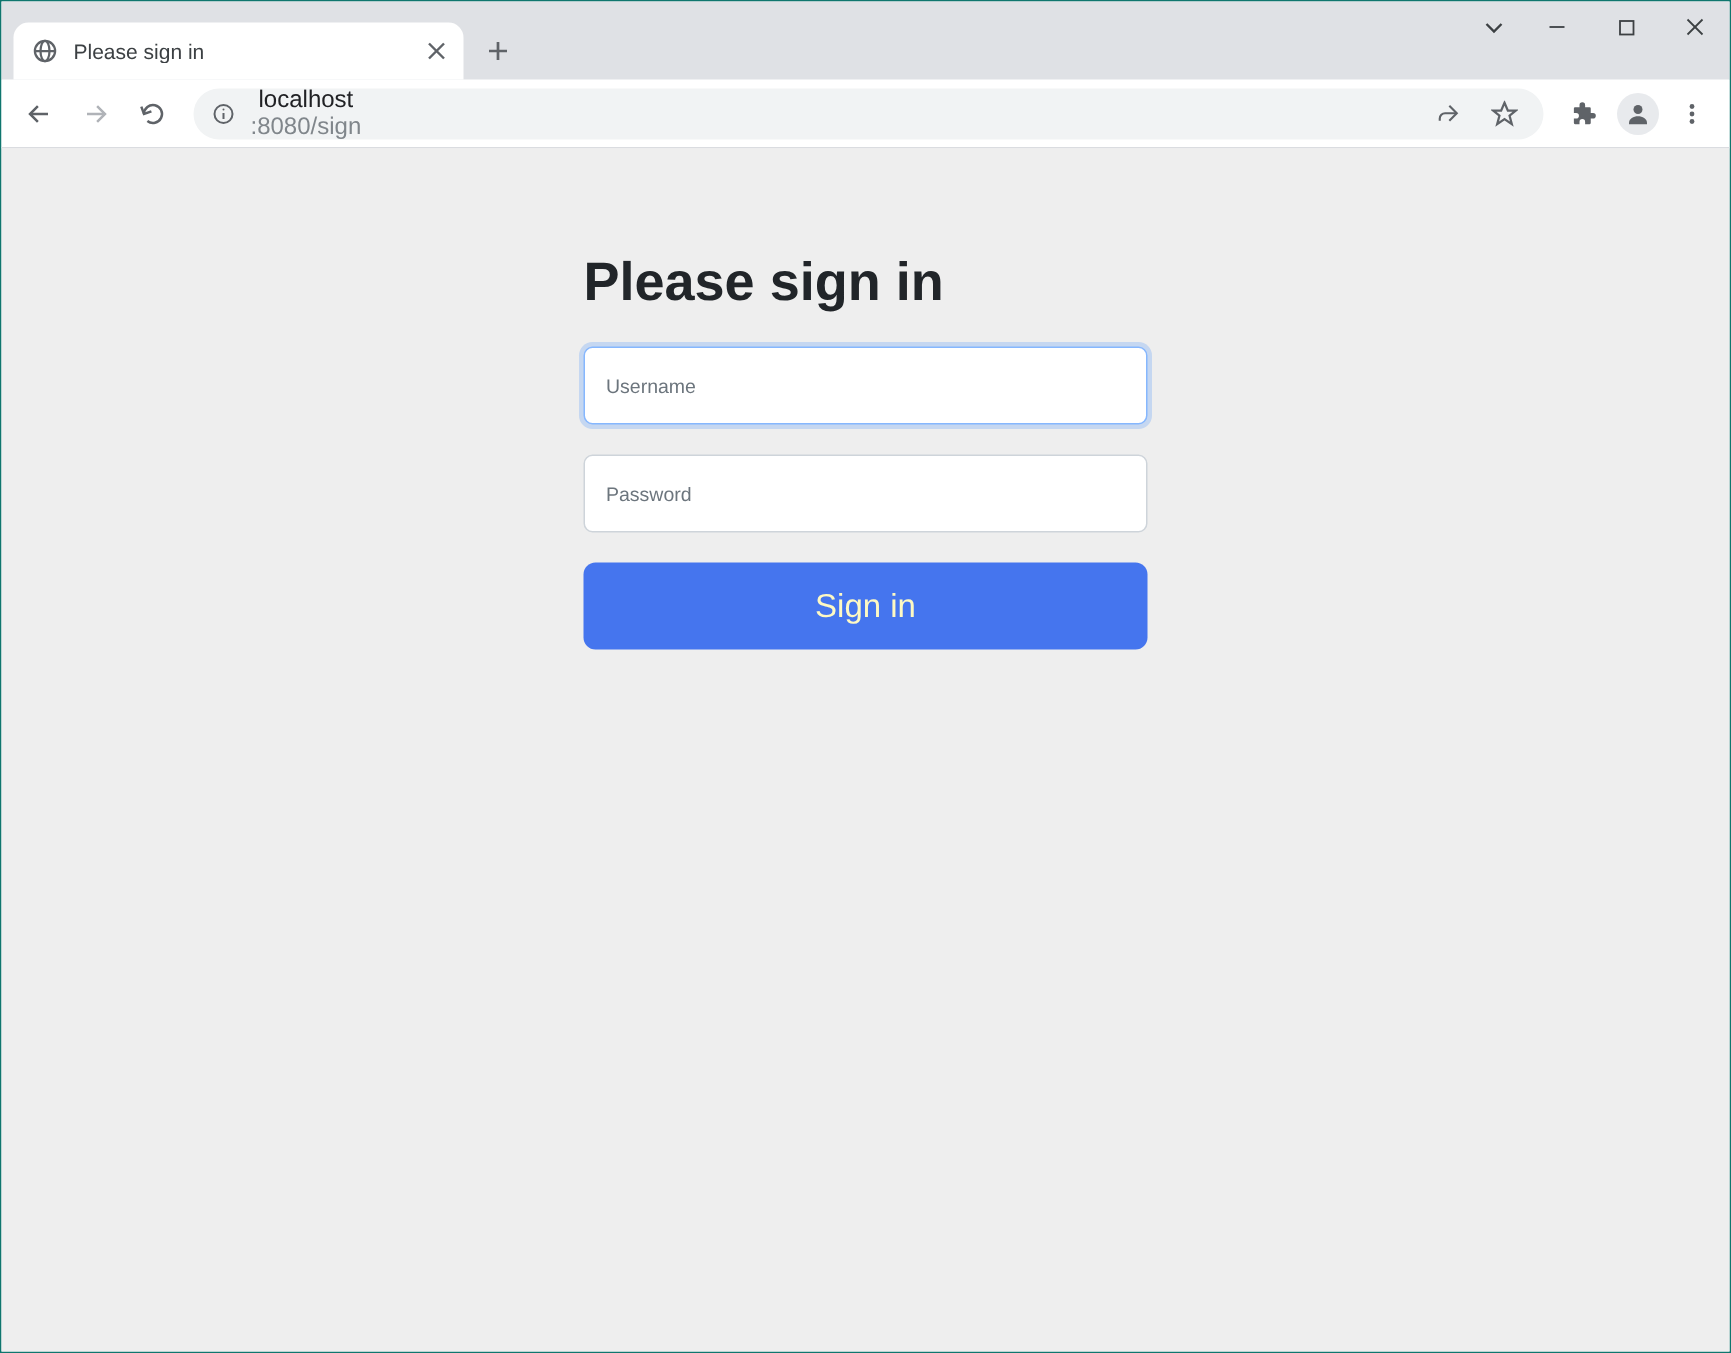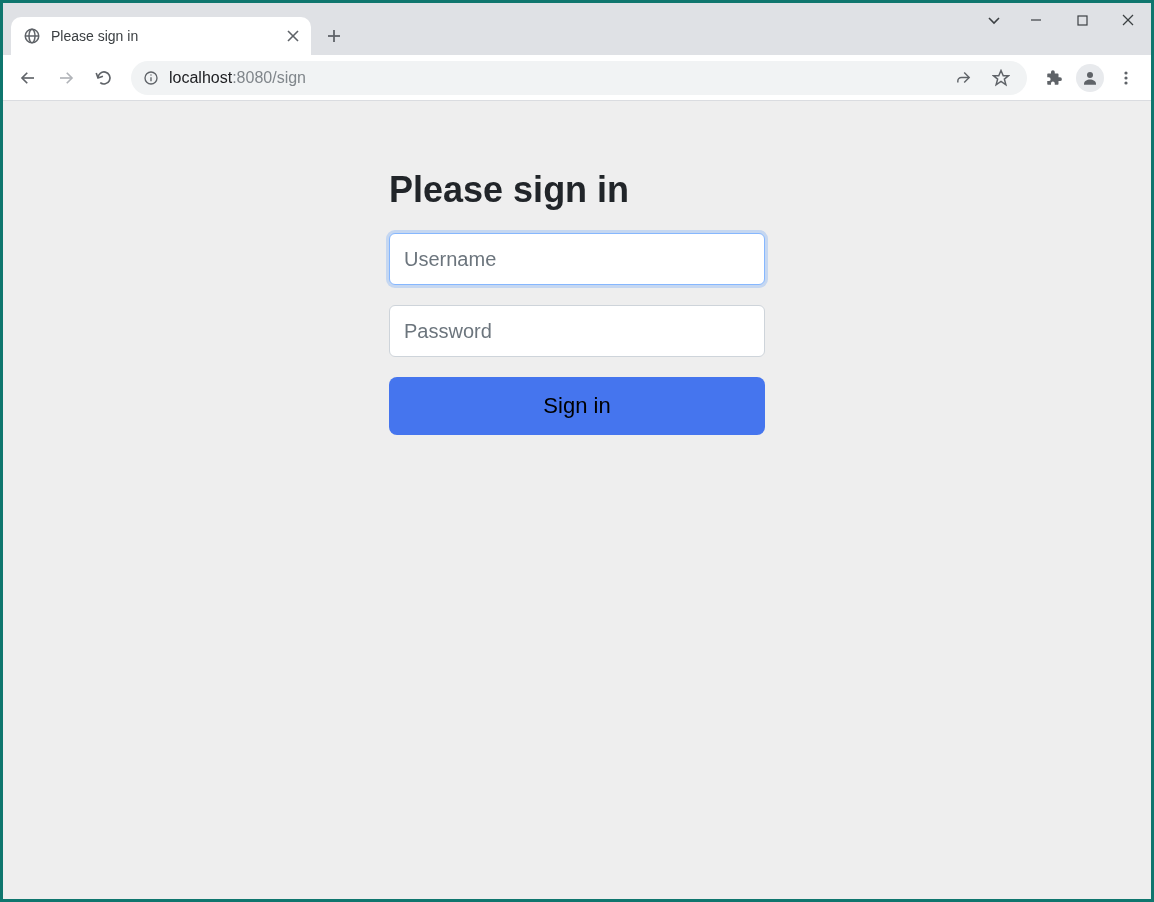--- a/index.html
+++ b/index.html
@@ -1,20 +1,20 @@
 <!DOCTYPE html>
 <html><head>
   <meta charset="utf-8">
   <style>
     * { box-sizing: border-box; margin: 0; padding: 0; }
     html, body { width: 1154px; height: 902px; font-family: "Segoe UI", Arial, sans-serif; overflow: hidden; }
     body { background: #fff; color: #202124; }
 
     
-    .chrome-window { width: 100%; height: 100%; display: flex; flex-direction: column; border: 3px solid #0f766e; }
+    .chrome-window { width: 100%; height: 100%; display: flex; flex-direction: column; border: 1px solid #0f766e; }
     .tab-strip { height: 52px; background: #dfe1e5; display: flex; align-items: flex-end; position: relative; }
     .tab {
       margin-left: 8px; height: 38px; width: 300px; background: #fff;
       border-top-left-radius: 10px; border-top-right-radius: 10px;
       display: flex; align-items: center; padding: 0 12px; gap: 10px;
       position: relative;
     }
     .tab .favicon { color: #5f6368; display: flex; align-items: center; }
     .tab .title { flex: 1; font-size: 14px; color: #3c4043; white-space: nowrap; overflow: hidden; text-overflow: ellipsis; }
     .tab .close { color: #5f6368; display: flex; align-items: center; }
@@ -26,40 +26,40 @@
 
     .toolbar { height: 46px; background: #fff; border-bottom: 1px solid #dadce0; display: flex; align-items: center; padding: 0 8px; gap: 4px; }
     .icon-btn { width: 34px; height: 34px; border-radius: 50%; display: flex; align-items: center; justify-content: center; color: #5f6368; }
     .icon-btn.disabled { color: #b0b3b8; }
 
     .omnibox {
       flex: 1; height: 34px; background: #f1f3f4; border-radius: 17px; display: flex; align-items: center;
       padding: 0 12px; gap: 10px; margin: 0 6px;
     }
     .omnibox .info-icon { color: #5f6368; display:flex; align-items:center; }
-    .omnibox .url { font-size: 16px; color: #202124; display: flex; align-items: center; }
+    .omnibox .url { font-size: 16px; color: #202124; display: flex; align-items: center; flex-direction: column; }
     .omnibox .url .host { color: #202124; }
     .omnibox .url .faded { color: #80868b; }
     .omnibox-spacer { flex: 1; }
 
     .right-icons { display: flex; align-items: center; gap: 2px; }
     .avatar { width: 28px; height: 28px; border-radius: 50%; background: #e8eaed; display:flex; align-items:center; justify-content:center; color:#5f6368; }
 
     
     .viewport { flex: 1; background: #eeeeee; display: flex; justify-content: center; }
     .login-wrap { width: 376px; margin-top: 68px; }
     .login-title { font-size: 36px; font-weight: 600; color: #212529; margin-bottom: 22px; }
     .form-control {
       width: 100%; height: 52px; background: #fff; border: 1px solid #ced4da; border-radius: 6px;
-      padding: 0 14px; font-size: 20px; color: #212529; margin-bottom: 20px;
+      padding: 0 14px; font-size: 13px; color: #212529; margin-bottom: 20px;
     }
     .form-control::placeholder { color: #6c757d; }
     .form-control.focus { border-color: #86b7fe; box-shadow: 0 0 0 3px rgba(13,110,253,0.18); outline: none; }
     .btn-primary {
-      width: 100%; height: 58px; background: #4575ee; color: #000000; border: none; border-radius: 8px;
+      width: 100%; height: 58px; background: #4575ee; color: #fef9c3; border: none; border-radius: 8px;
       font-size: 22px; font-weight: 400; cursor: pointer;
     }
 
     svg { display: block; }
   </style>
 </head>
 <body>
 
 <div class="chrome-window">
 

